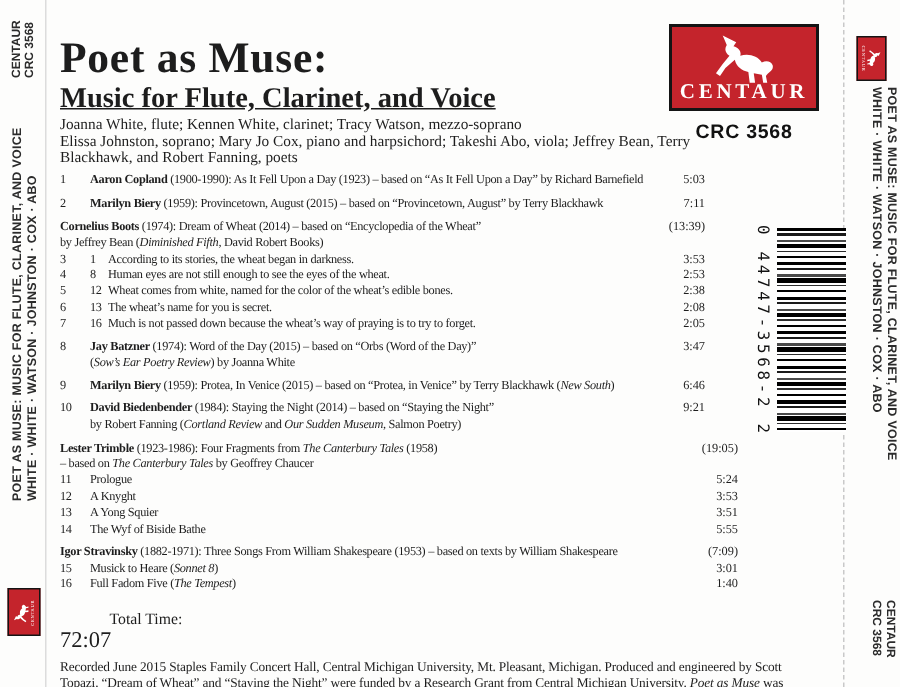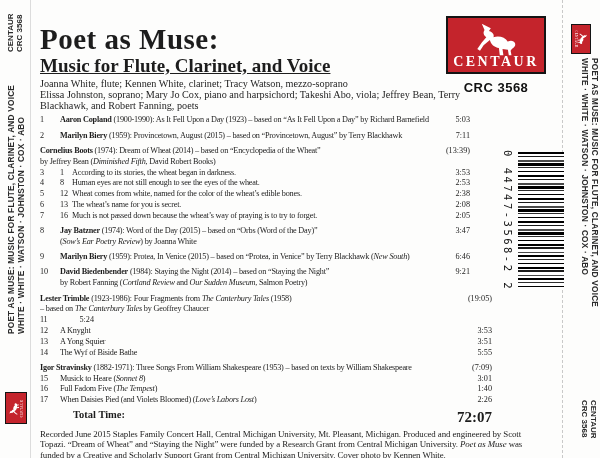--- a/index.html
+++ b/index.html
@@ -50,21 +50,21 @@
   .credits{margin-top:3px;font-size:10.2px;line-height:10.8px;white-space:nowrap;}
   .tracklist{margin-top:4px;}
   .section{margin-top:4.5px;width:430px;}
   .section:first-child{margin-top:0;}
   .section.wide{width:452px;}
   .trow{display:flex;align-items:flex-start;font-size:8.2px;line-height:10.8px;letter-spacing:-0.2px;}
   .num{flex:none;width:20px;}
   .num2{flex:none;width:12px;}
   .txt{flex:1;padding-right:4px;white-space:nowrap;overflow:visible;}
   .time{flex:none;min-width:34px;text-align:right;white-space:nowrap;letter-spacing:0;}
-  .total-row{display:flex;width:452px;margin-top:3px;font-weight:bold;}
+  .total-row{display:flex;width:452px;margin-top:13px;font-weight:normal;flex-direction:column;}
   .total-label{margin-left:33px;flex:1;font-size:10.5px;}
   .total-time{font-size:15px;}
   .note{margin-top:3px;width:506px;font-size:8.9px;line-height:10.4px;letter-spacing:-0.1px;}
   .copy-row{display:flex;justify-content:space-between;width:489px;margin-top:17px;font-size:9.2px;}
   .website{font-weight:bold;}
   b{font-weight:bold;} i{font-style:italic;}
 </style>
 </head>
 <body>
 
@@ -199,20 +199,21 @@
             <span class="time">9:21</span>
           </div>
         </div>
         <div class="section wide">
           <div class="trow">
             <span class="txt"><b>Lester Trimble</b> (1923-1986): Four Fragments from <i>The Canterbury Tales</i> (1958)<br>– based on <i>The Canterbury Tales</i> by Geoffrey Chaucer</span>
             <span class="time">(19:05)</span>
           </div>
           <div class="trow">
             <span class="num">11</span>
+            <span class="txt">Prologue</span>
             <span class="time">5:24</span>
           </div>
           <div class="trow">
             <span class="num">12</span>
             <span class="txt">A Knyght</span>
             <span class="time">3:53</span>
           </div>
           <div class="trow">
             <span class="num">13</span>
             <span class="txt">A Yong Squier</span>
@@ -232,25 +233,20 @@
           <div class="trow">
             <span class="num">15</span>
             <span class="txt">Musick to Heare (<i>Sonnet 8</i>)</span>
             <span class="time">3:01</span>
           </div>
           <div class="trow">
             <span class="num">16</span>
             <span class="txt">Full Fadom Five (<i>The Tempest</i>)</span>
             <span class="time">1:40</span>
           </div>
-          <div class="trow">
-            <span class="num">17</span>
-            <span class="txt">When Daisies Pied (and Violets Bloomed) (<i>Love’s Labors Lost</i>)</span>
-            <span class="time">2:26</span>
-          </div>
         </div>
       </div>
 
     <div class="total-row">
       <span class="total-label">Total Time:</span>
       <span class="total-time">72:07</span>
     </div>
 
     <div class="note">Recorded June 2015 Staples Family Concert Hall, Central Michigan University, Mt. Pleasant, Michigan. Produced and engineered by Scott Topazi. “Dream of Wheat” and “Staying the Night” were funded by a Research Grant from Central Michigan University. <i>Poet as Muse</i> was funded by a Creative and Scholarly Support Grant from Central Michigan University. Cover photo by Kennen White.</div>
 

